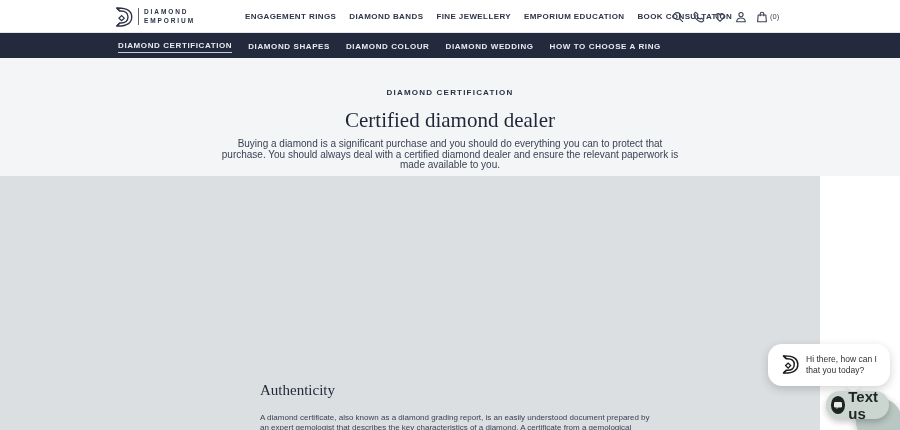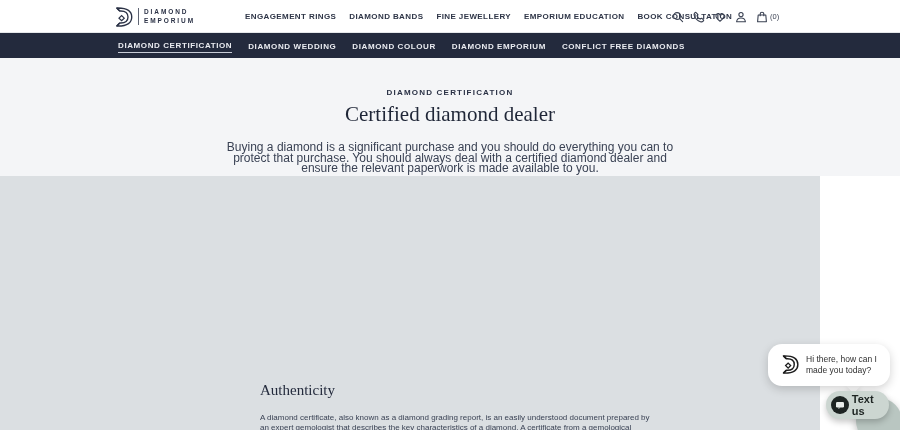--- a/index.html
+++ b/index.html
@@ -29,43 +29,43 @@
 
   
   .subnav { position:absolute; left:0; top:33px; width:900px; height:25px; background:#232a3d;
     display:flex; align-items:center; padding-left:118px; gap:16px; }
   .subnav .sub-item { font-size:8px; font-weight:600; letter-spacing:.6px; color:#e9ebf0; cursor:pointer; white-space:nowrap; padding:3px 0 2px; }
   .subnav .sub-item.active { border-bottom:1px solid #c9cdd8; }
 
   
   .hero { position:absolute; left:0; top:58px; width:900px; height:118px; background:#f4f5f7; text-align:center; }
   .eyebrow { margin-top:30px; font-size:8px; font-weight:700; letter-spacing:1.2px; color:#2a3145; }
-  .hero-title { margin-top:5px; font-family:"Liberation Serif", serif; font-weight:400; font-size:21px; color:#1f2637; }
-  .hero-body { margin:15px auto 0; max-width:470px; font-size:12px; line-height:10.5px; color:#3a4254; }
+  .hero-title { margin-top:11px; font-family:"Liberation Serif", serif; font-weight:400; font-size:21px; color:#1f2637; }
+  .hero-body { margin:6px auto 0; max-width:470px; font-size:10px; line-height:10.5px; color:#3a4254; }
 
   
   .section { position:absolute; left:0; top:176px; width:820px; height:254px; background:#dbdfe2; }
   .auth-heading { position:absolute; left:260px; top:206px; font-family:"Liberation Serif", serif; font-weight:400; font-size:15px; color:#232a3c; }
   .para { position:absolute; left:260px; width:394px; font-size:8px; line-height:10.3px; color:#3a4254; }
   .p1 { top:237px; }
 
   
   .chat-bubble { position:absolute; left:768px; top:344px; width:122px; height:42px; background:#ffffff;
     border-radius:14px; box-shadow:0 3px 10px rgba(0,0,0,.18); cursor:pointer; }
   .chat-tail { position:absolute; left:848px; top:380px; width:11px; height:11px; background:#ffffff;
     transform:rotate(45deg); box-shadow:3px 3px 6px rgba(0,0,0,.08); }
   .chat-logo { position:absolute; left:9px; top:9px; }
   .chat-text { position:absolute; left:38px; top:10px; font-size:8.5px; line-height:11px; color:#303030; }
   .chat-circle-bg { position:absolute; left:856px; top:398px; width:46px; height:46px; border-radius:50%;
     background:#b9c6c1; box-shadow:0 3px 8px rgba(0,0,0,.25); }
   .chat-pill { position:absolute; left:826px; top:391px; width:63px; height:28px; border-radius:14px;
     background:#ccd6d1; box-shadow:0 3px 6px rgba(0,0,0,.22); display:flex; align-items:center; cursor:pointer; }
   .chat-pill-icon { width:18px; height:18px; border-radius:50%; background:#1d2422; margin-left:5px;
     display:flex; align-items:center; justify-content:center; }
-  .chat-pill-label { margin-left:3px; font-size:11px; font-weight:700; color:#1d2422; }
+  .chat-pill-label { margin-left:3px; font-size:15px; font-weight:700; color:#1d2422; }
 </style>
 </head>
 <body>
 
 <div id="page">
 
   <div class="topbar">
     <div class="logo">
       <span>
         <svg width="24" height="24" viewBox="0 0 32 32">
@@ -119,24 +119,24 @@
               <path d="M4.2 4.8 L4.2 3 a1.8 1.8 0 0 1 3.6 0 L7.8 4.8"></path>
             </svg>
         </span>
         <span class="cart-count">(0)</span>
       </span>
     </div>
   </div>
 
   <div class="subnav">
     <span class="sub-item active">DIAMOND CERTIFICATION</span>
+    <span class="sub-item">DIAMOND SHAPES</span>
+    <span class="sub-item">DIAMOND COLOUR</span>
     <span class="sub-item">DIAMOND WEDDING</span>
-    <span class="sub-item">DIAMOND COLOUR</span>
-    <span class="sub-item">DIAMOND EMPORIUM</span>
-    <span class="sub-item">CONFLICT FREE DIAMONDS</span>
+    <span class="sub-item">HOW TO CHOOSE A RING</span>
   </div>
 
   <div class="hero">
     <div class="eyebrow">DIAMOND CERTIFICATION</div>
     <h1 class="hero-title">Certified diamond dealer</h1>
     <p class="hero-body">Buying a diamond is a significant purchase and you should do everything you can to protect that purchase. You should always deal with a certified diamond dealer and ensure the relevant paperwork is made available to you.</p>
   </div>
 
   <div class="section">
     <h2 class="auth-heading">Authenticity</h2>
@@ -148,21 +148,21 @@
   <div class="chat-bubble">
     <span class="chat-logo">
       <svg width="23" height="23" viewBox="0 0 32 32">
         <path d="M9 4 C24 3.5 29 9 29 16 C29 23 24 28.5 9 28 L13 24 C21 24.5 24 21 24 16 C24 11 21 7.5 13 8 Z" fill="none" stroke="#1c1c1c" stroke-width="2" stroke-linejoin="round"></path>
         <path d="M9 4 L13 8 M9 28 L13 24" stroke="#1c1c1c" stroke-width="2" fill="none"></path>
         <path d="M12 17.5 L15.5 14 L19 17.5 L15.5 21 Z" fill="none" stroke="#1c1c1c" stroke-width="1.8"></path>
       </svg>
     </span>
     <span class="chat-text">
       <span>Hi there, how can I</span><br>
-      <span>made you today?</span>
+      <span>that you today?</span>
     </span>
   </div>
   <div class="chat-circle-bg"></div>
   <div class="chat-pill">
     <span class="chat-pill-icon">
       <svg width="10" height="10" viewBox="0 0 10 10">
         <rect x="1" y="2" width="8" height="5.5" rx="1.2" fill="#e8ece9"></rect>
         <path d="M3.5 7.5 L3.5 9 L5.5 7.5 Z" fill="#e8ece9"></path>
       </svg>
     </span>

